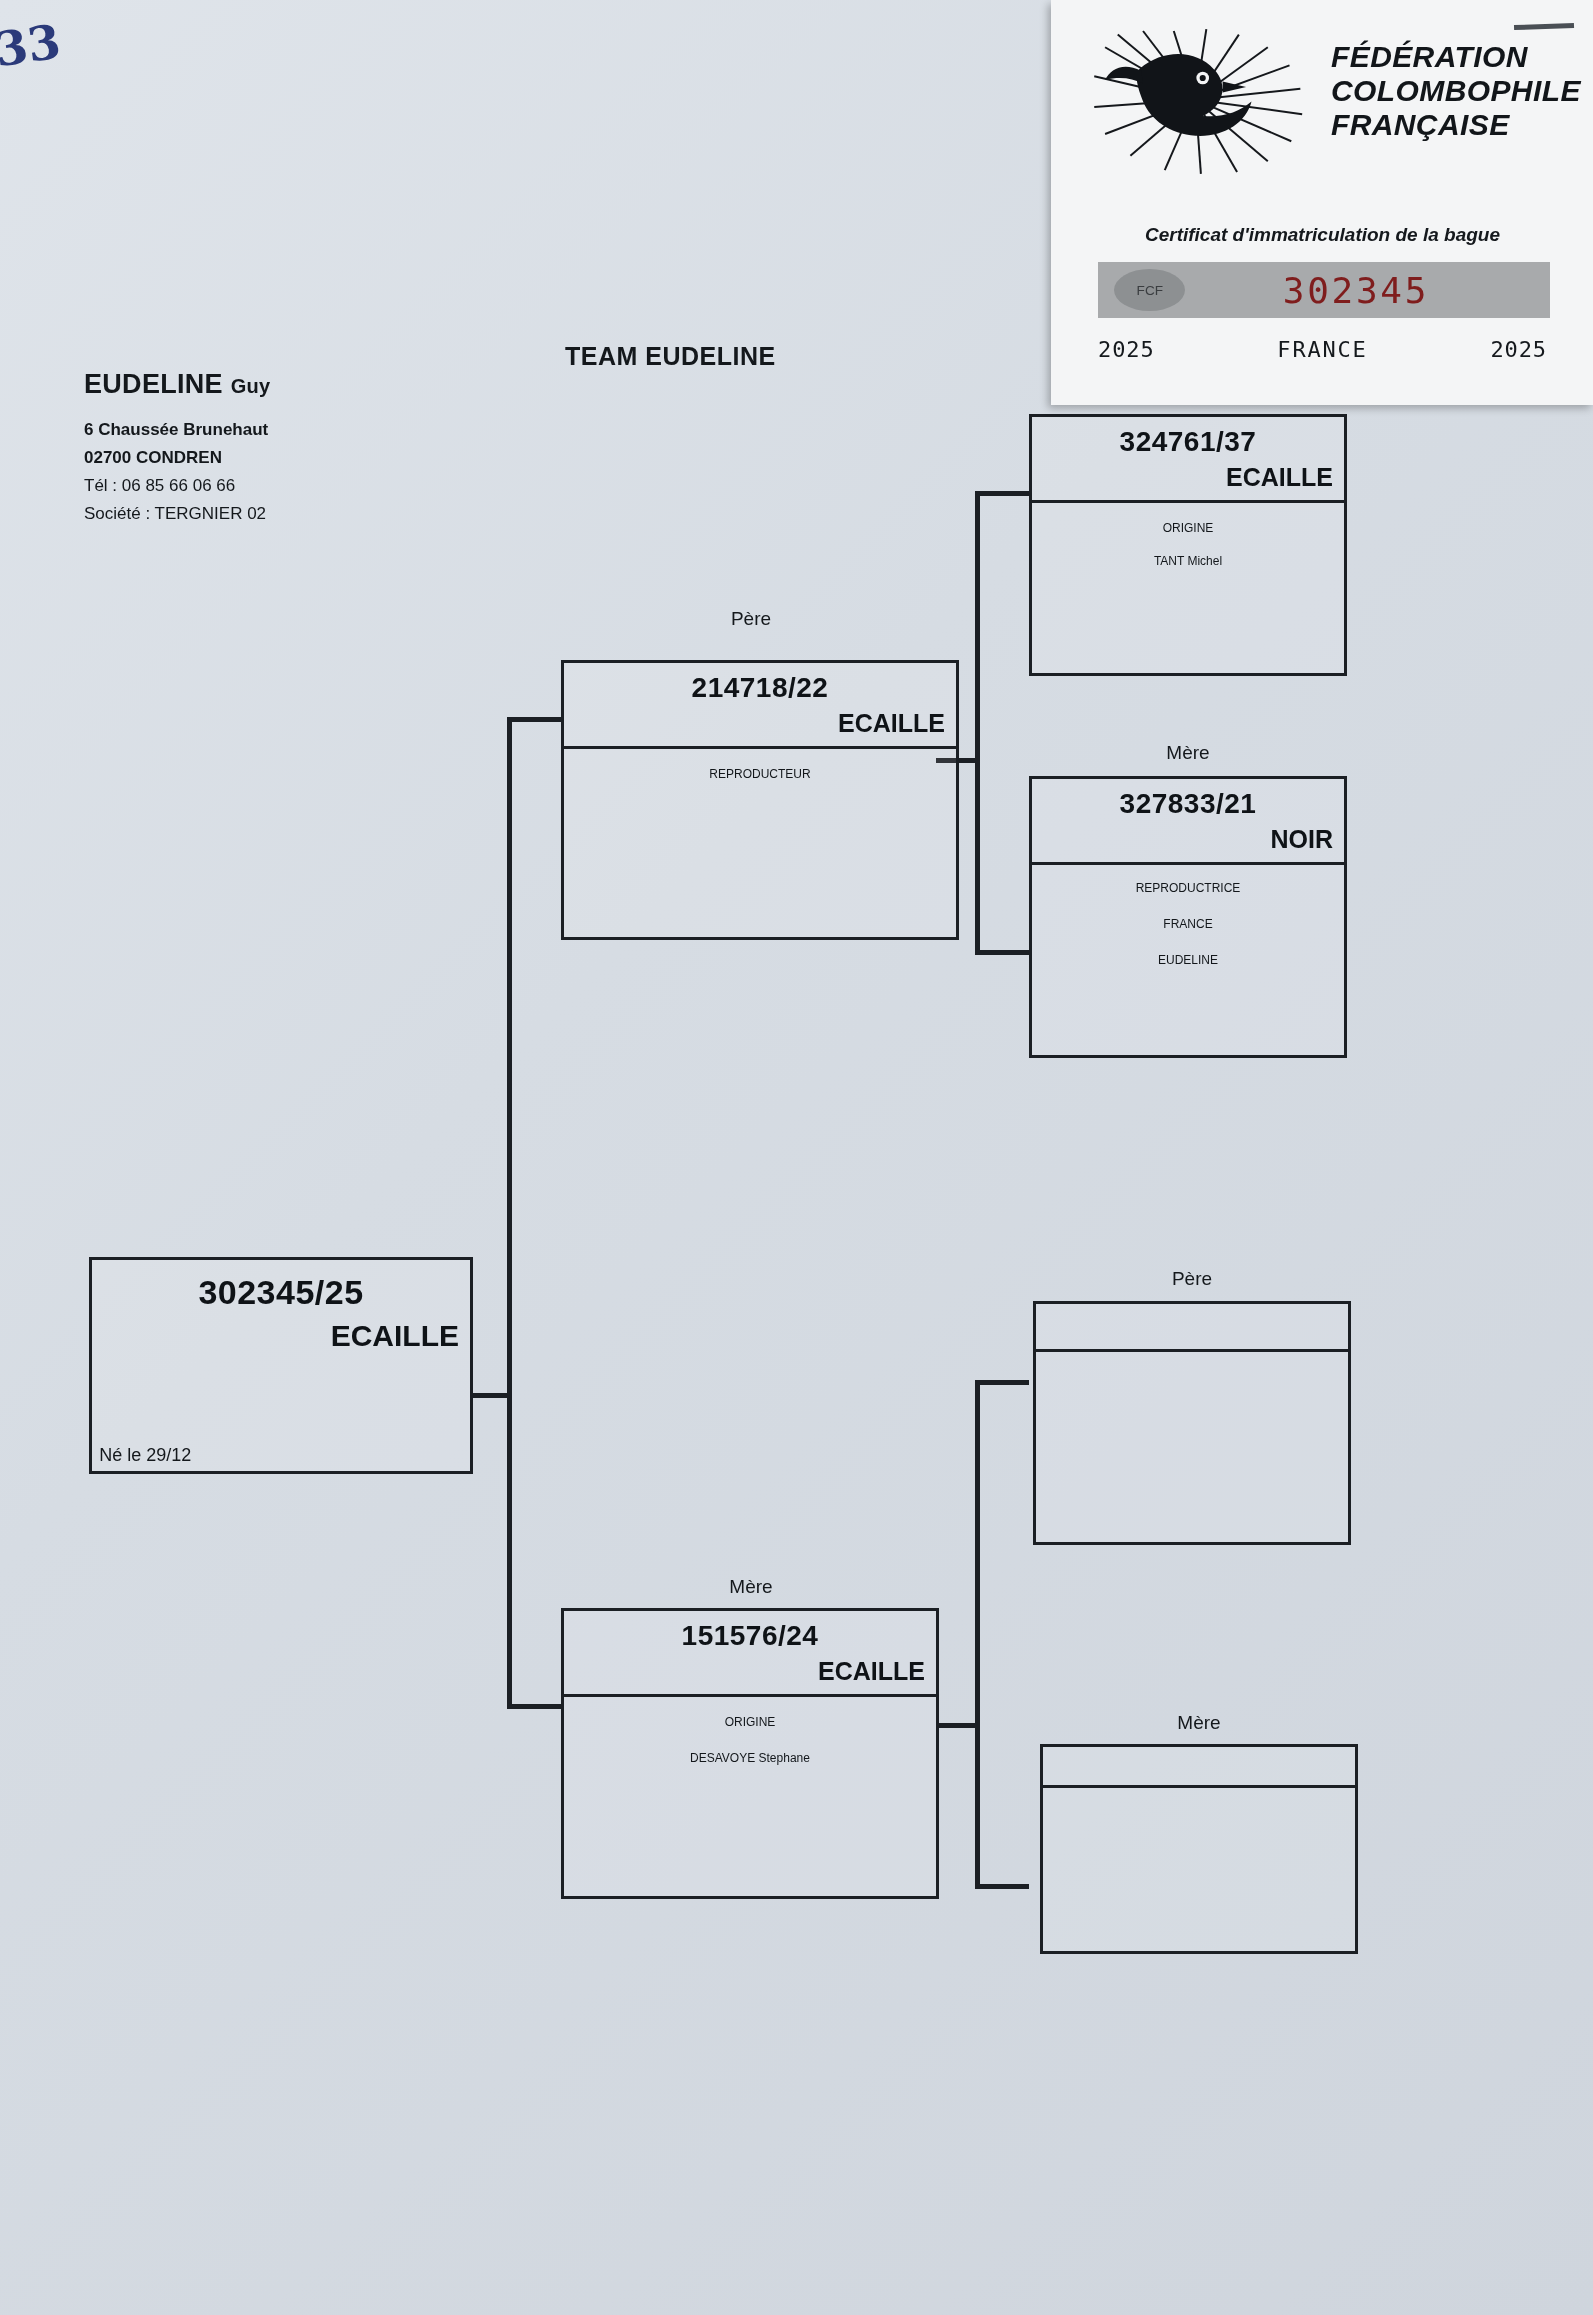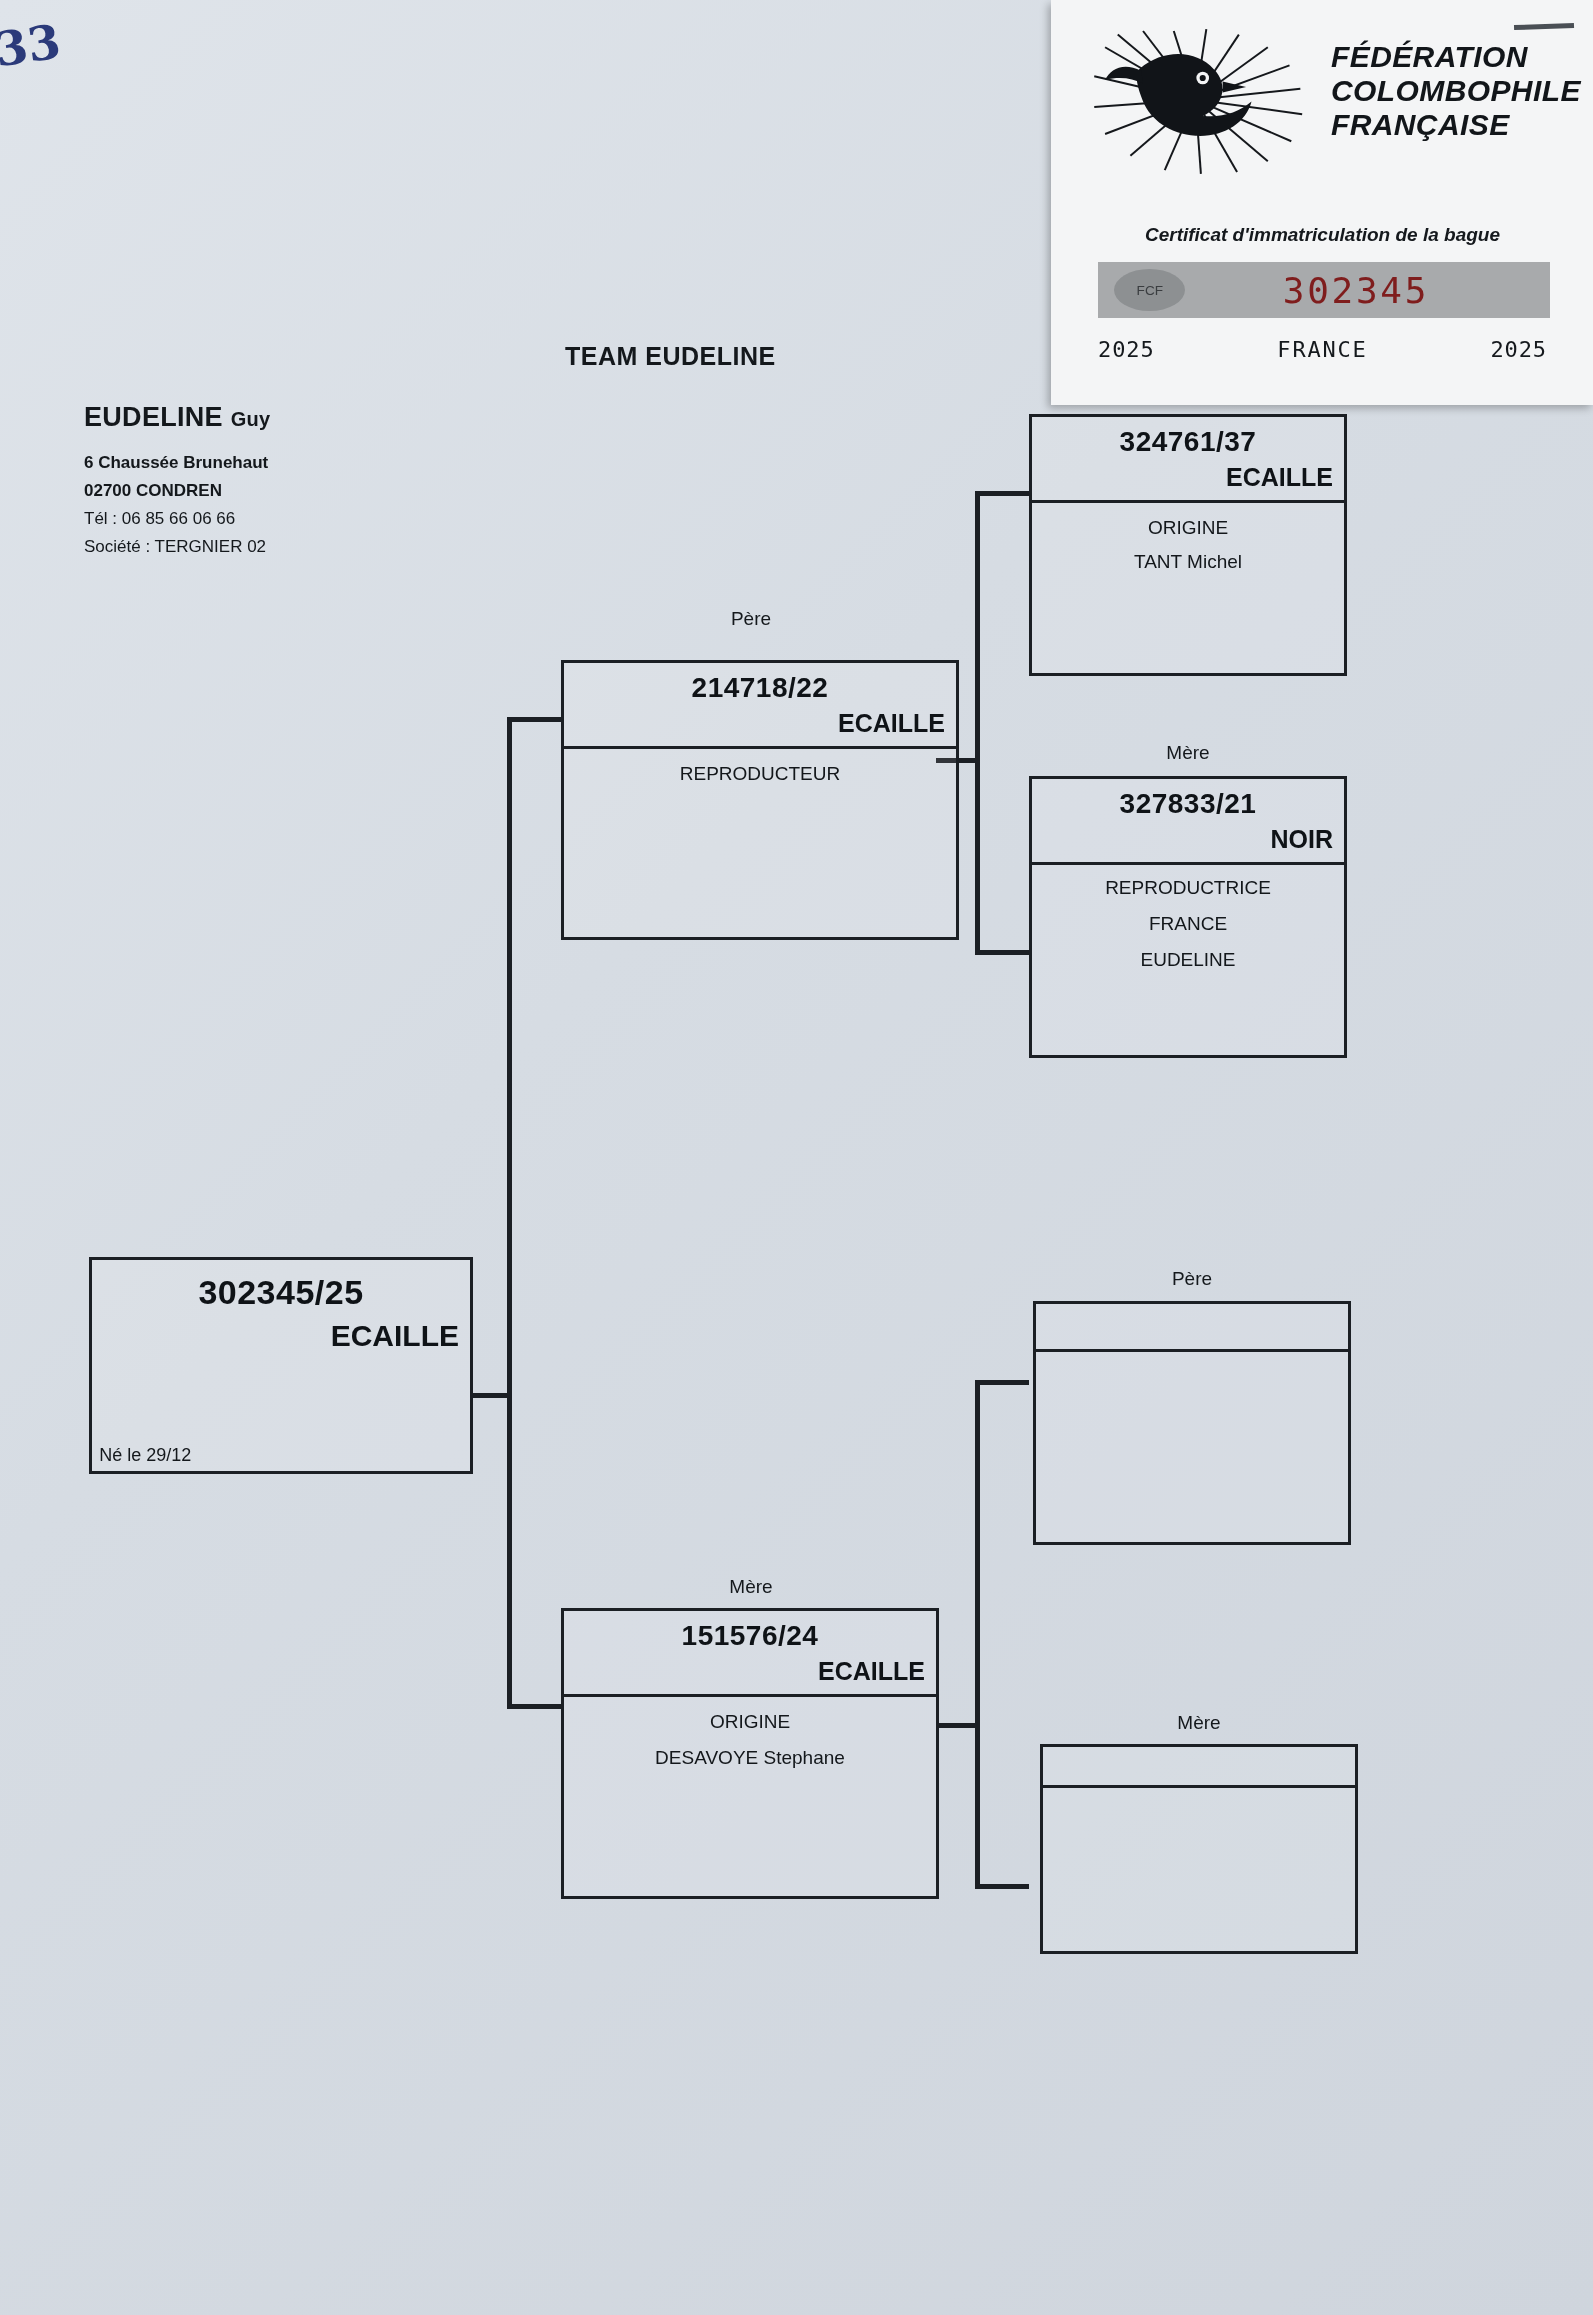--- a/index.html
+++ b/index.html
@@ -37,21 +37,20 @@
     font-weight: 600;
   }
 
   
   #owner {
     position: absolute;
     left: 84px;
     top: 369px;
     width: 380px;
     color: #14181c;
-    margin-top: 33px;
   }
   #owner .nameline {
     font-size: 27px;
     font-weight: bold;
     letter-spacing: 0.3px;
     margin-bottom: 16.3px;
   }
   #owner .nameline .first {
     font-size: 20px;
     font-weight: bold;
@@ -98,21 +97,21 @@
     text-align: right;
     color: #0f1317;
     padding-right: 11px;
     margin-top: 5.4px;
   }
   .box .divider {
     border-top: 3.6px solid #1b1f24;
     margin-top: 7.2px;
   }
   .box .notes {
-    font-size: 19px;
+    font-size: 12px;
     text-align: center;
     color: #13171b;
     line-height: 36px;
     padding-top: 7.2px;
   }
   .caption {
     position: absolute;
     font-size: 19px;
     color: #14181c;
     text-align: center;

